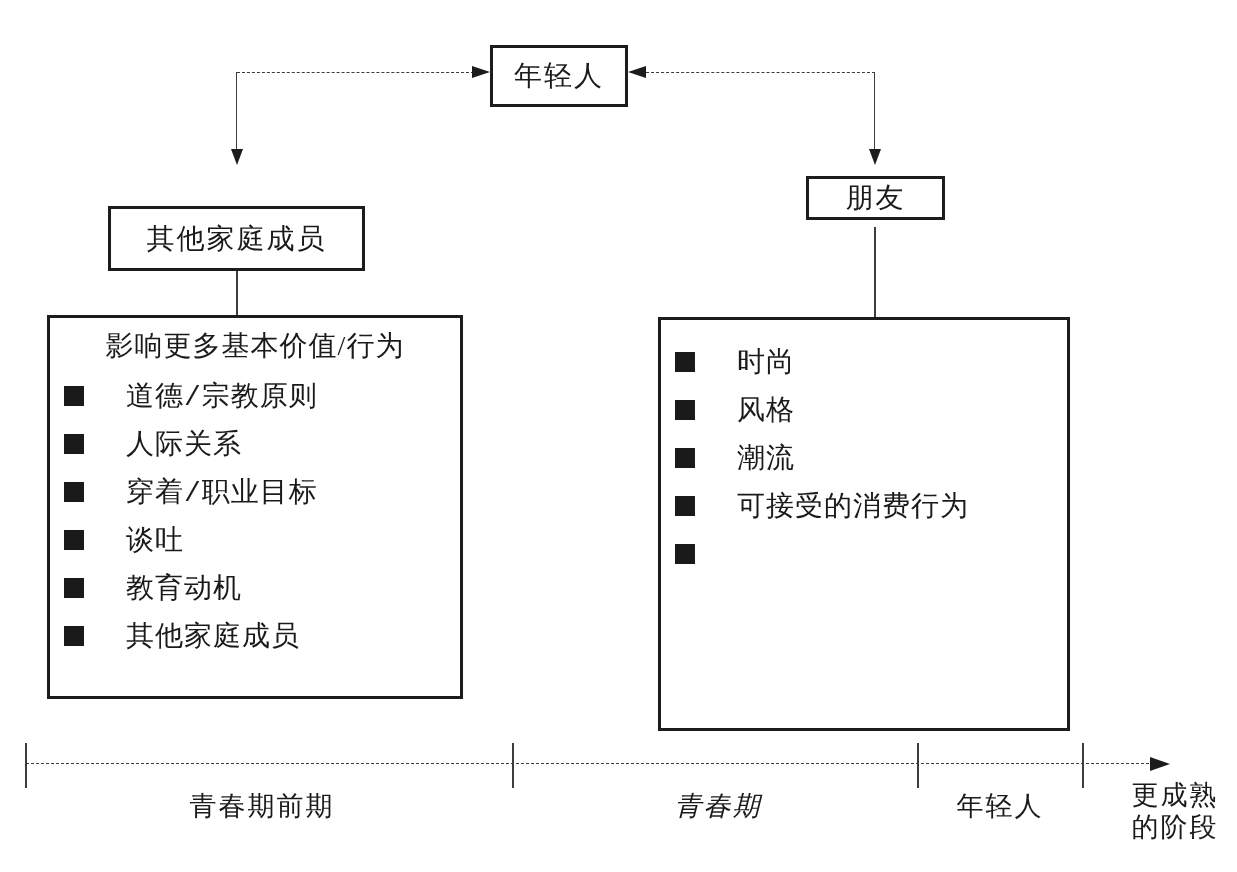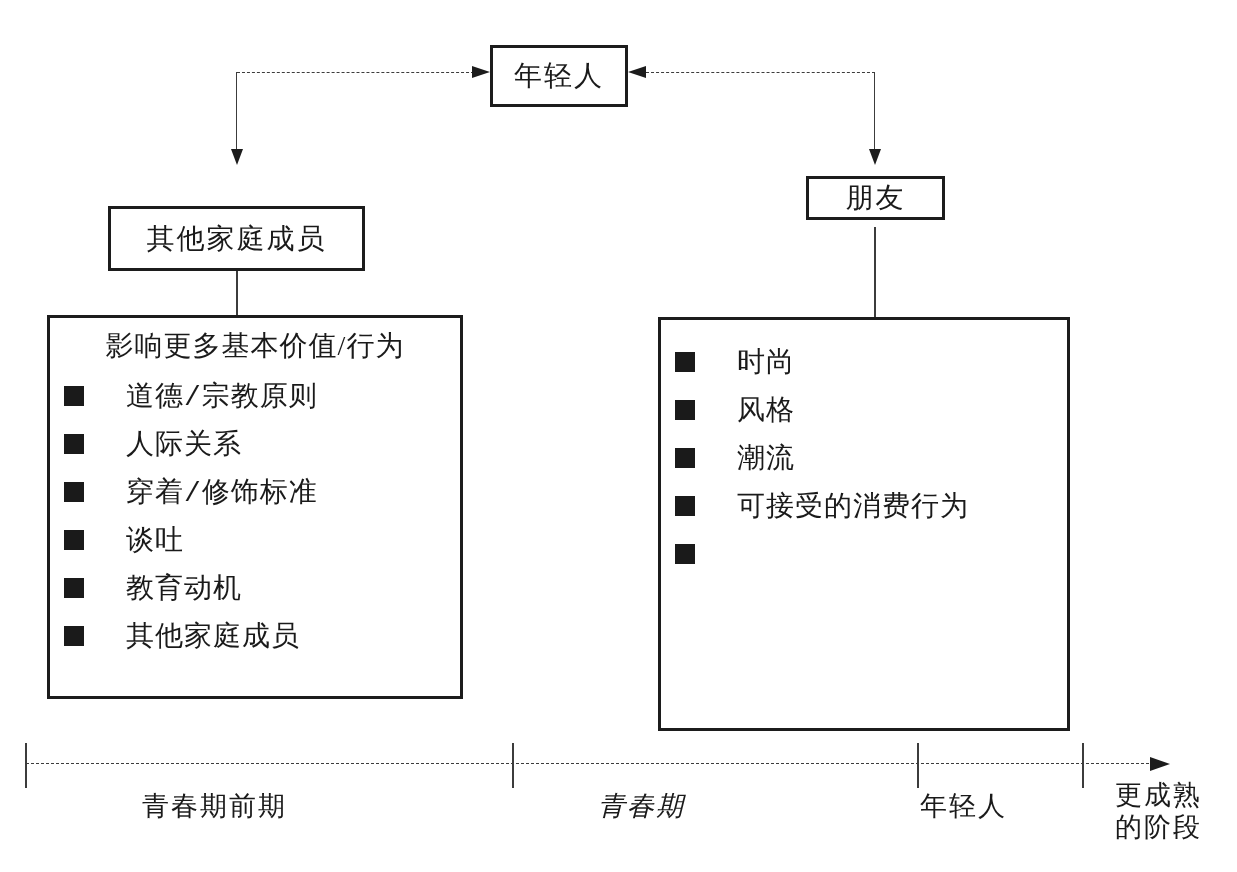--- a/index.html
+++ b/index.html
@@ -59,21 +59,21 @@
   .arr-into-young-right{left:628px;top:66px;}
   .arr-into-family{left:231px;top:149px;}
   .arr-into-friends{left:869px;top:149px;}
 
   
   .timeline-line{left:26px;top:763px;width:1128px;}
   .timeline-arrow{left:1150px;top:757px;border-top:7px solid transparent;border-bottom:7px solid transparent;border-left:20px solid var(--border);}
   .tick{position:absolute;top:743px;height:45px;width:0;border-left:2px solid var(--line);}
   .tick1{left:25px;} .tick2{left:512px;} .tick3{left:917px;} .tick4{left:1082px;}
   .stage-label{
-    position:absolute;top:788px;font-size:27px;text-align:left;letter-spacing:2px;white-space:nowrap;
+    position:absolute;top:788px;font-size:27px;text-align:center;letter-spacing:2px;white-space:nowrap;
   }
   .stage1{left:142px;width:240px;}
   .stage2{left:598px;width:240px;font-style:italic;}
   .stage3{left:920px;width:160px;}
   .stage4{left:1115px;width:120px;top:781px;line-height:32px;font-family:Liberation Mono, monospace;}
 </style>
 </head>
 <body>
 
 <div class="canvas">
@@ -110,21 +110,21 @@
           <span class="bullet-text">道德/宗教原则</span>
         </div>
 
         <div class="bullet-row">
           <span class="bullet-sq"></span>
           <span class="bullet-text">人际关系</span>
         </div>
 
         <div class="bullet-row">
           <span class="bullet-sq"></span>
-          <span class="bullet-text">穿着/修饰标准</span>
+          <span class="bullet-text">穿着/职业目标</span>
         </div>
 
         <div class="bullet-row">
           <span class="bullet-sq"></span>
           <span class="bullet-text">谈吐</span>
         </div>
 
         <div class="bullet-row">
           <span class="bullet-sq"></span>
           <span class="bullet-text">教育动机</span>

